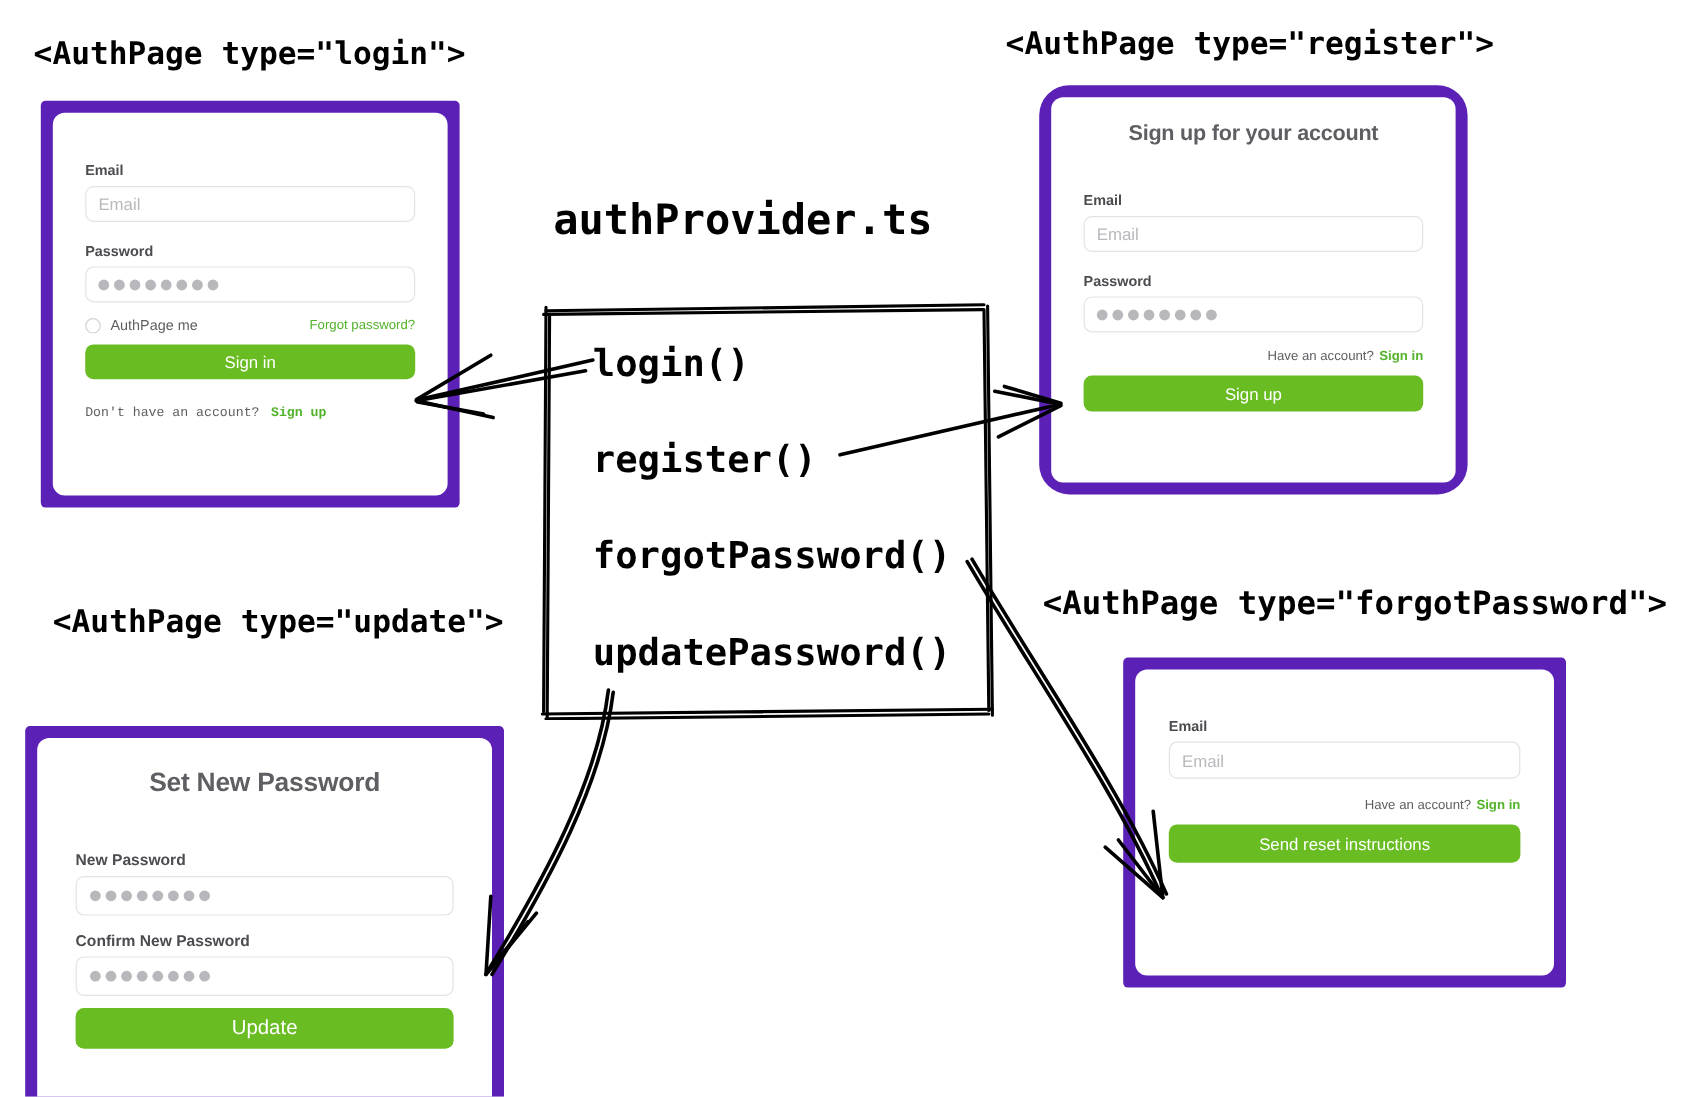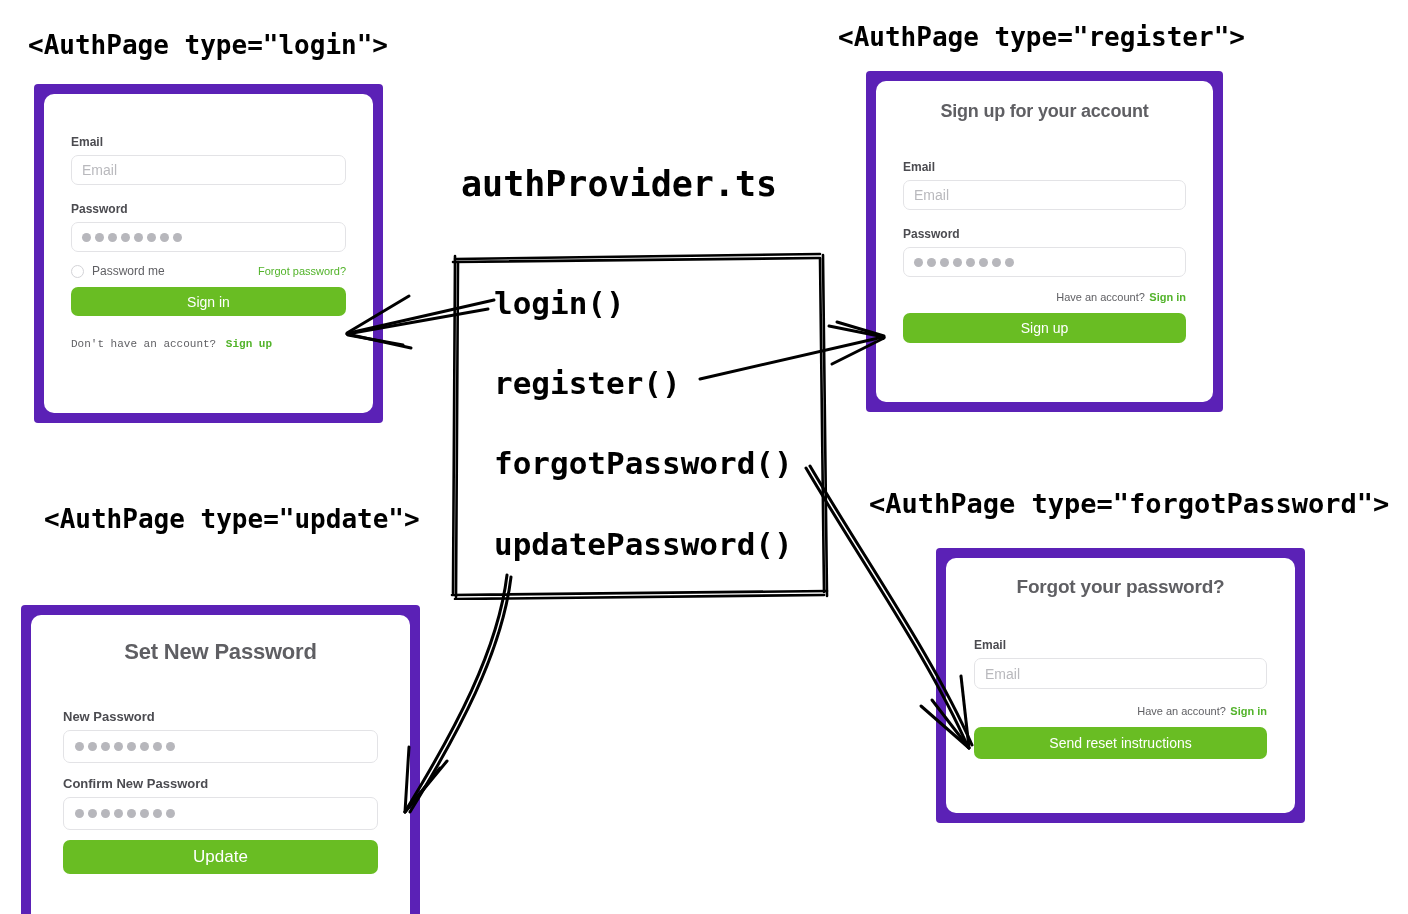--- a/index.html
+++ b/index.html
@@ -170,38 +170,38 @@
               <span class="dot" style="width: 9px; height: 9px;"></span>
               <span class="dot" style="width: 9px; height: 9px;"></span>
               <span class="dot" style="width: 9px; height: 9px;"></span>
               <span class="dot" style="width: 9px; height: 9px;"></span>
             </span>
         </div>
 
         <div class="row-between" style="margin-top:12px;">
           <div style="display:flex; align-items:center; gap:8px;">
             <span class="checkbox" style="width:13px; height:13px; display:inline-block;"></span>
-            <span class="muted" style="font-size:12px;">Password me</span>
+            <span class="muted" style="font-size:12px;">AuthPage me</span>
           </div>
           <a class="link-green" style="font-size:11px; text-decoration:none; font-weight:400;">Forgot password?</a>
         </div>
 
         <button class="btn-green" style="height:29px; margin-top:9px; font-size:14px;">Sign in</button>
 
         <div style="margin-top:18px;font-family:Liberation Mono, monospace;">
           <span class="muted" style="font-size:11px;">Don't have an account?</span>
           <span class="link-green" style="font-size:11px;">Sign up</span>
         </div>
       </div>
     </div>
   </div>
 
   <div class="tag-label" style="left:838px; top:22px;">&lt;AuthPage type="register"&gt;</div>
 
-  <div class="auth-frame" style="left:866px; top:71px; width:357px; height:341px;">
+  <div class="auth-frame" style="left:866px; top:71px; width:357px; height:341px;border-radius:25px;">
     <div class="auth-card" style="left:10px; top:10px; width:337px; height:321px;">
       <div class="card-title" style="font-size:18px; margin-top:20px;">Sign up for your account</div>
 
       <div style="padding:0 27px;">
         <div class="field-label" style="font-size:12px; margin-top:38px;">Email</div>
         <div class="field-box" style="height:30px; margin-top:6px; padding:0 10px;">
           <span class="field-placeholder" style="font-size:14px;">Email</span>
         </div>
 
         <div class="field-label" style="font-size:12px; margin-top:17px;">Password</div>
@@ -265,21 +265,20 @@
 
         <button class="btn-green" style="height:34px; margin-top:10px; font-size:17px;">Update</button>
       </div>
     </div>
   </div>
 
   <div class="tag-label big" style="left:869px; top:488px;">&lt;AuthPage type="forgotPassword"&gt;</div>
 
   <div class="auth-frame" style="left:936px; top:548px; width:369px; height:275px;">
     <div class="auth-card" style="left:10px; top:10px; width:349px; height:255px;">
-      <div class="card-title" style="font-size:19px; margin-top:18px;">Forgot your password?</div>
 
       <div style="padding:0 28px;">
         <div class="field-label" style="font-size:12px; margin-top:40px;">Email</div>
         <div class="field-box" style="height:31px; margin-top:6px; padding:0 10px;">
           <span class="field-placeholder" style="font-size:14px;">Email</span>
         </div>
 
         <div style="margin-top:12px; text-align:right;">
           <span class="muted" style="font-size:11px;">Have an account?</span>
           <span class="link-green" style="font-size:11px;">Sign in</span>

